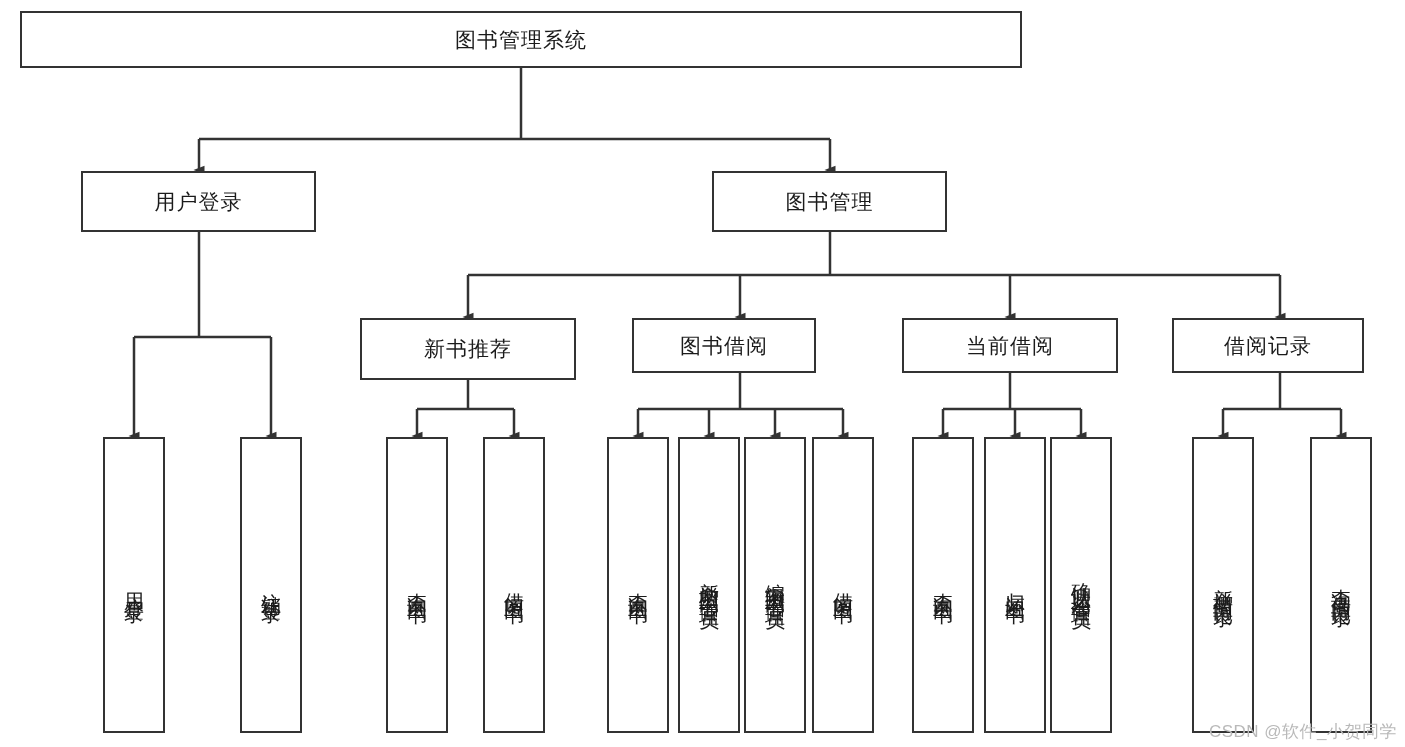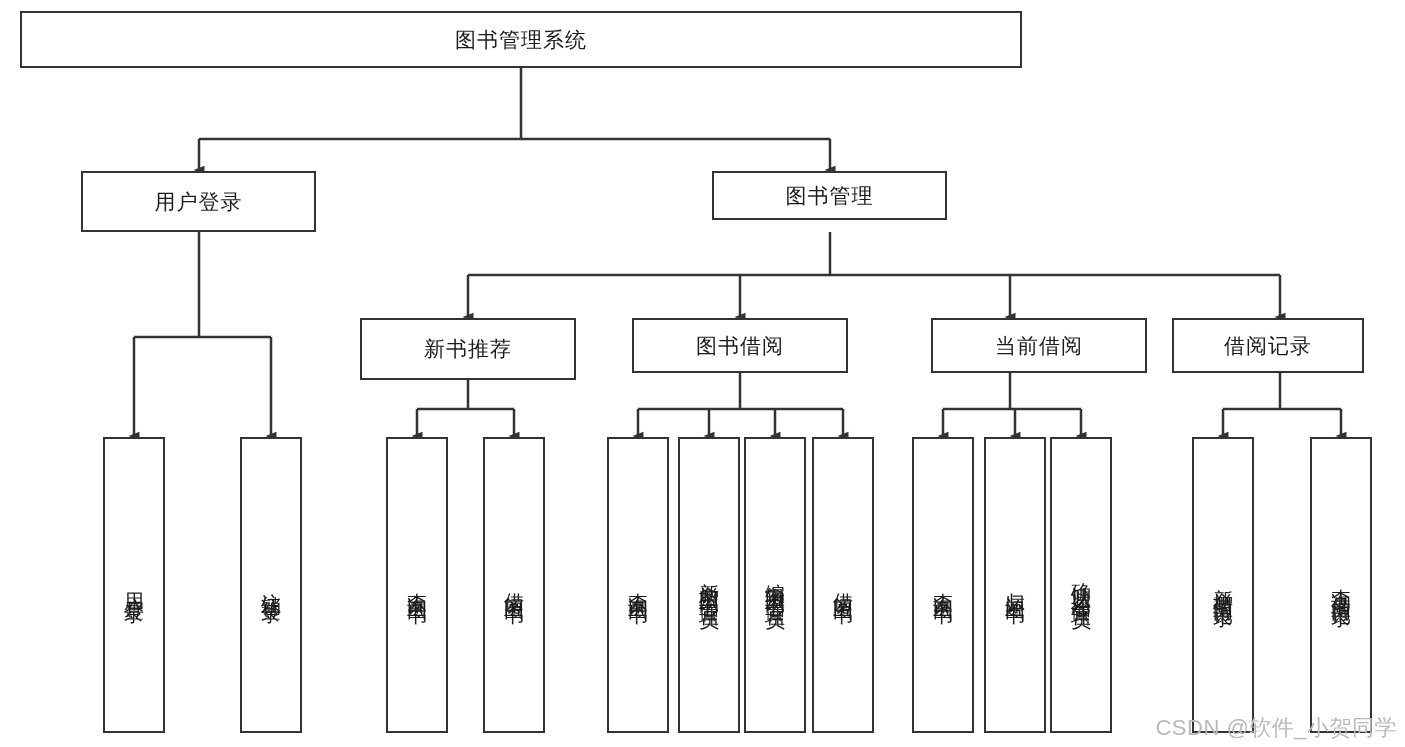--- a/index.html
+++ b/index.html
@@ -54,21 +54,21 @@
   .node.vert .vtext {
     writing-mode: vertical-rl;
     text-orientation: upright;
     display: block;
     max-height: 100%;
   }
   .watermark {
     position: absolute;
     right: 8px;
     bottom: 4px;
-    font-size: 22px;
+    font-size: 17px;
     color: #b9b9b9;
     letter-spacing: 0.5px;
     white-space: nowrap;
     z-index: 3;
   }
 </style>
 </head>
 <body>
 
 <div id="canvas">
@@ -116,30 +116,30 @@
       </g>
   </svg>
 
   <div id="node-layer">
       <div class="node horiz" style="left: 20px; top: 11px; width: 1002px; height: 57px; border-color: rgb(51, 51, 51); background: rgb(255, 255, 255); color: rgb(27, 27, 27);">
         <span>图书管理系统</span>
       </div>
       <div class="node horiz" style="left: 81px; top: 171px; width: 235px; height: 61px; border-color: rgb(51, 51, 51); background: rgb(255, 255, 255); color: rgb(27, 27, 27);">
         <span>用户登录</span>
       </div>
-      <div class="node horiz" style="left: 712px; top: 171px; width: 235px; height: 49px; border-color: rgb(51, 51, 51); background: rgb(255, 255, 255); color: rgb(27, 27, 27);">
+      <div class="node horiz" style="left: 712px; top: 171px; width: 235px; height: 61px; border-color: rgb(51, 51, 51); background: rgb(255, 255, 255); color: rgb(27, 27, 27);">
         <span>图书管理</span>
       </div>
       <div class="node horiz" style="left: 360px; top: 318px; width: 216px; height: 62px; border-color: rgb(51, 51, 51); background: rgb(255, 255, 255); color: rgb(27, 27, 27);">
         <span>新书推荐</span>
       </div>
-      <div class="node horiz" style="left: 632px; top: 318px; width: 216px; height: 55px; border-color: rgb(51, 51, 51); background: rgb(255, 255, 255); color: rgb(27, 27, 27);">
+      <div class="node horiz" style="left: 632px; top: 318px; width: 184px; height: 55px; border-color: rgb(51, 51, 51); background: rgb(255, 255, 255); color: rgb(27, 27, 27);">
         <span>图书借阅</span>
       </div>
-      <div class="node horiz" style="left: 902px; top: 318px; width: 216px; height: 55px; border-color: rgb(51, 51, 51); background: rgb(255, 255, 255); color: rgb(27, 27, 27); margin-left: 29px;">
+      <div class="node horiz" style="left: 902px; top: 318px; width: 216px; height: 55px; border-color: rgb(51, 51, 51); background: rgb(255, 255, 255); color: rgb(27, 27, 27);">
         <span>当前借阅</span>
       </div>
       <div class="node horiz" style="left: 1172px; top: 318px; width: 192px; height: 55px; border-color: rgb(51, 51, 51); background: rgb(255, 255, 255); color: rgb(27, 27, 27);">
         <span>借阅记录</span>
       </div>
       <div class="node vert" style="left: 103px; top: 437px; width: 62px; height: 296px; border-color: rgb(51, 51, 51); background: rgb(255, 255, 255); color: rgb(27, 27, 27);">
         <span class="vtext">用户登录</span>
       </div>
       <div class="node vert" style="left: 240px; top: 437px; width: 62px; height: 296px; border-color: rgb(51, 51, 51); background: rgb(255, 255, 255); color: rgb(27, 27, 27);">
         <span class="vtext">注销登录</span>

